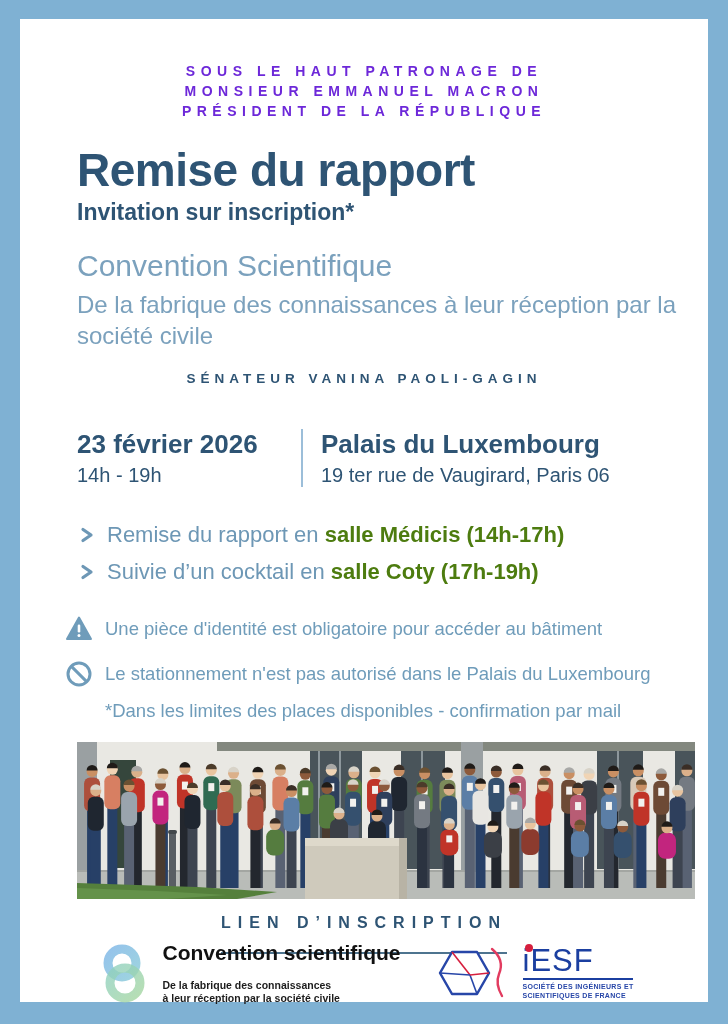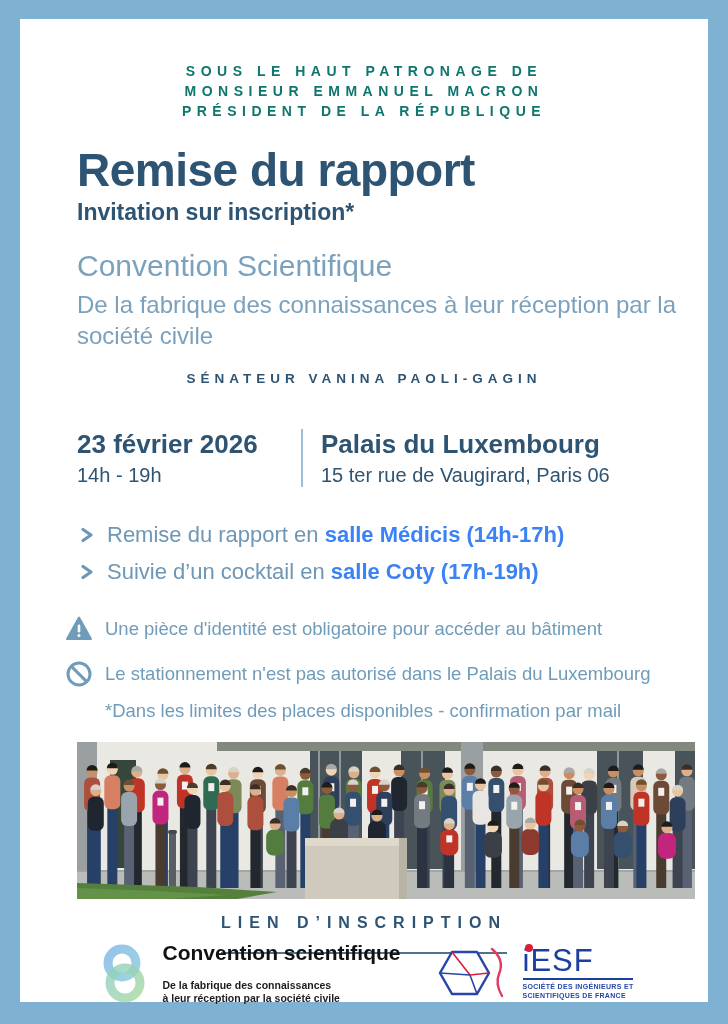--- a/index.html
+++ b/index.html
@@ -1,21 +1,21 @@
 <!DOCTYPE html>
 <html><head>
 <meta charset="utf-8">
 <style>
   * { margin:0; padding:0; box-sizing:border-box; }
   body { font-family:"Liberation Sans", sans-serif; background:#fff; }
   .page { position:relative; width:728px; height:1024px; background:#7FB1D3; overflow:hidden; }
   .inner { position:absolute; left:20px; top:19px; right:20px; bottom:22px; background:#ffffff; }
 
   .patronage { position:absolute; top:42px; left:0; right:0; text-align:center;
-    color:#0f766e; font-weight:bold; font-size:14px; line-height:20px; letter-spacing:5.5px; }
+    color:#6d28d9; font-weight:bold; font-size:14px; line-height:20px; letter-spacing:5.5px; }
 
   .title { position:absolute; top:124px; left:57px; color:#2E5474; font-weight:bold; font-size:46px; letter-spacing:-0.5px; }
   .subtitle { position:absolute; top:180px; left:57px; color:#2E5474; font-weight:bold; font-size:23px; }
 
   .event-name { position:absolute; top:230px; left:57px; color:#7BA1BD; font-size:30px; font-weight:400; }
   .event-desc { position:absolute; top:270px; left:57px; width:600px; color:#7BA1BD; font-size:24px; line-height:31px; font-weight:400; }
 
   .sponsorship { position:absolute; top:350px; left:0; right:0; text-align:center;
     color:#2E5474; font-weight:bold; font-size:13.5px; line-height:20px; letter-spacing:5px; }
 
@@ -23,21 +23,21 @@
   .ww-col { display:flex; flex-direction:column; justify-content:center; }
   .ww-date { width:206px; }
   .ww-divider { width:2px; background:#9CBED9; margin:2px 18px 2px 18px; }
   .ww-strong { color:#2E5474; font-weight:bold; font-size:26px; line-height:34px; }
   .ww-sub { color:#2E5474; font-size:20px; line-height:28px; }
 
   .agenda { position:absolute; top:503px; left:60px; }
   .agenda-row { display:flex; align-items:center; margin-bottom:11px; }
   .agenda-icon { width:15px; height:16px; margin-right:12px; flex:0 0 auto; }
   .agenda-text { color:#6D97B5; font-size:22px; }
-  .agenda-text b { color:#3b82f6; }
+  .agenda-text b { color:#4d7c0f; }
 
   .notices { position:absolute; top:596px; left:45px; }
   .notice-row { display:flex; align-items:center; margin-bottom:17px; }
   .notice-icon { width:28px; height:28px; margin-right:12px; flex:0 0 auto; }
   .notice-text { color:#6F9CBA; font-size:18.5px; }
   .footnote { position:absolute; top:681px; left:85px; color:#6F9CBA; font-size:18.5px; }
 
   .photo { position:absolute; top:723px; left:57px; width:618px; height:157px; overflow:hidden; }
   .photo svg { display:block; }
 
@@ -79,21 +79,21 @@
     </div>
 
     <div class="when-where">
       <div class="ww-col ww-date">
         <div class="ww-strong">23 février 2026</div>
         <div class="ww-sub">14h - 19h</div>
       </div>
       <div class="ww-divider"></div>
       <div class="ww-col">
         <div class="ww-strong">Palais du Luxembourg</div>
-        <div class="ww-sub">15 ter rue de Vaugirard, Paris 06</div>
+        <div class="ww-sub">19 ter rue de Vaugirard, Paris 06</div>
       </div>
     </div>
 
     <div class="agenda">
       <div class="agenda-row">
         <svg class="agenda-icon" viewBox="0 0 15 16">
           <polyline points="3,2.5 11,8 3,13.5" fill="none" stroke="#6D97B5" stroke-width="3.2" stroke-linecap="round" stroke-linejoin="round"></polyline>
         </svg>
         <div class="agenda-text"><span>Remise du rapport en </span><b>salle Médicis (14h-17h)</b></div>
       </div>

